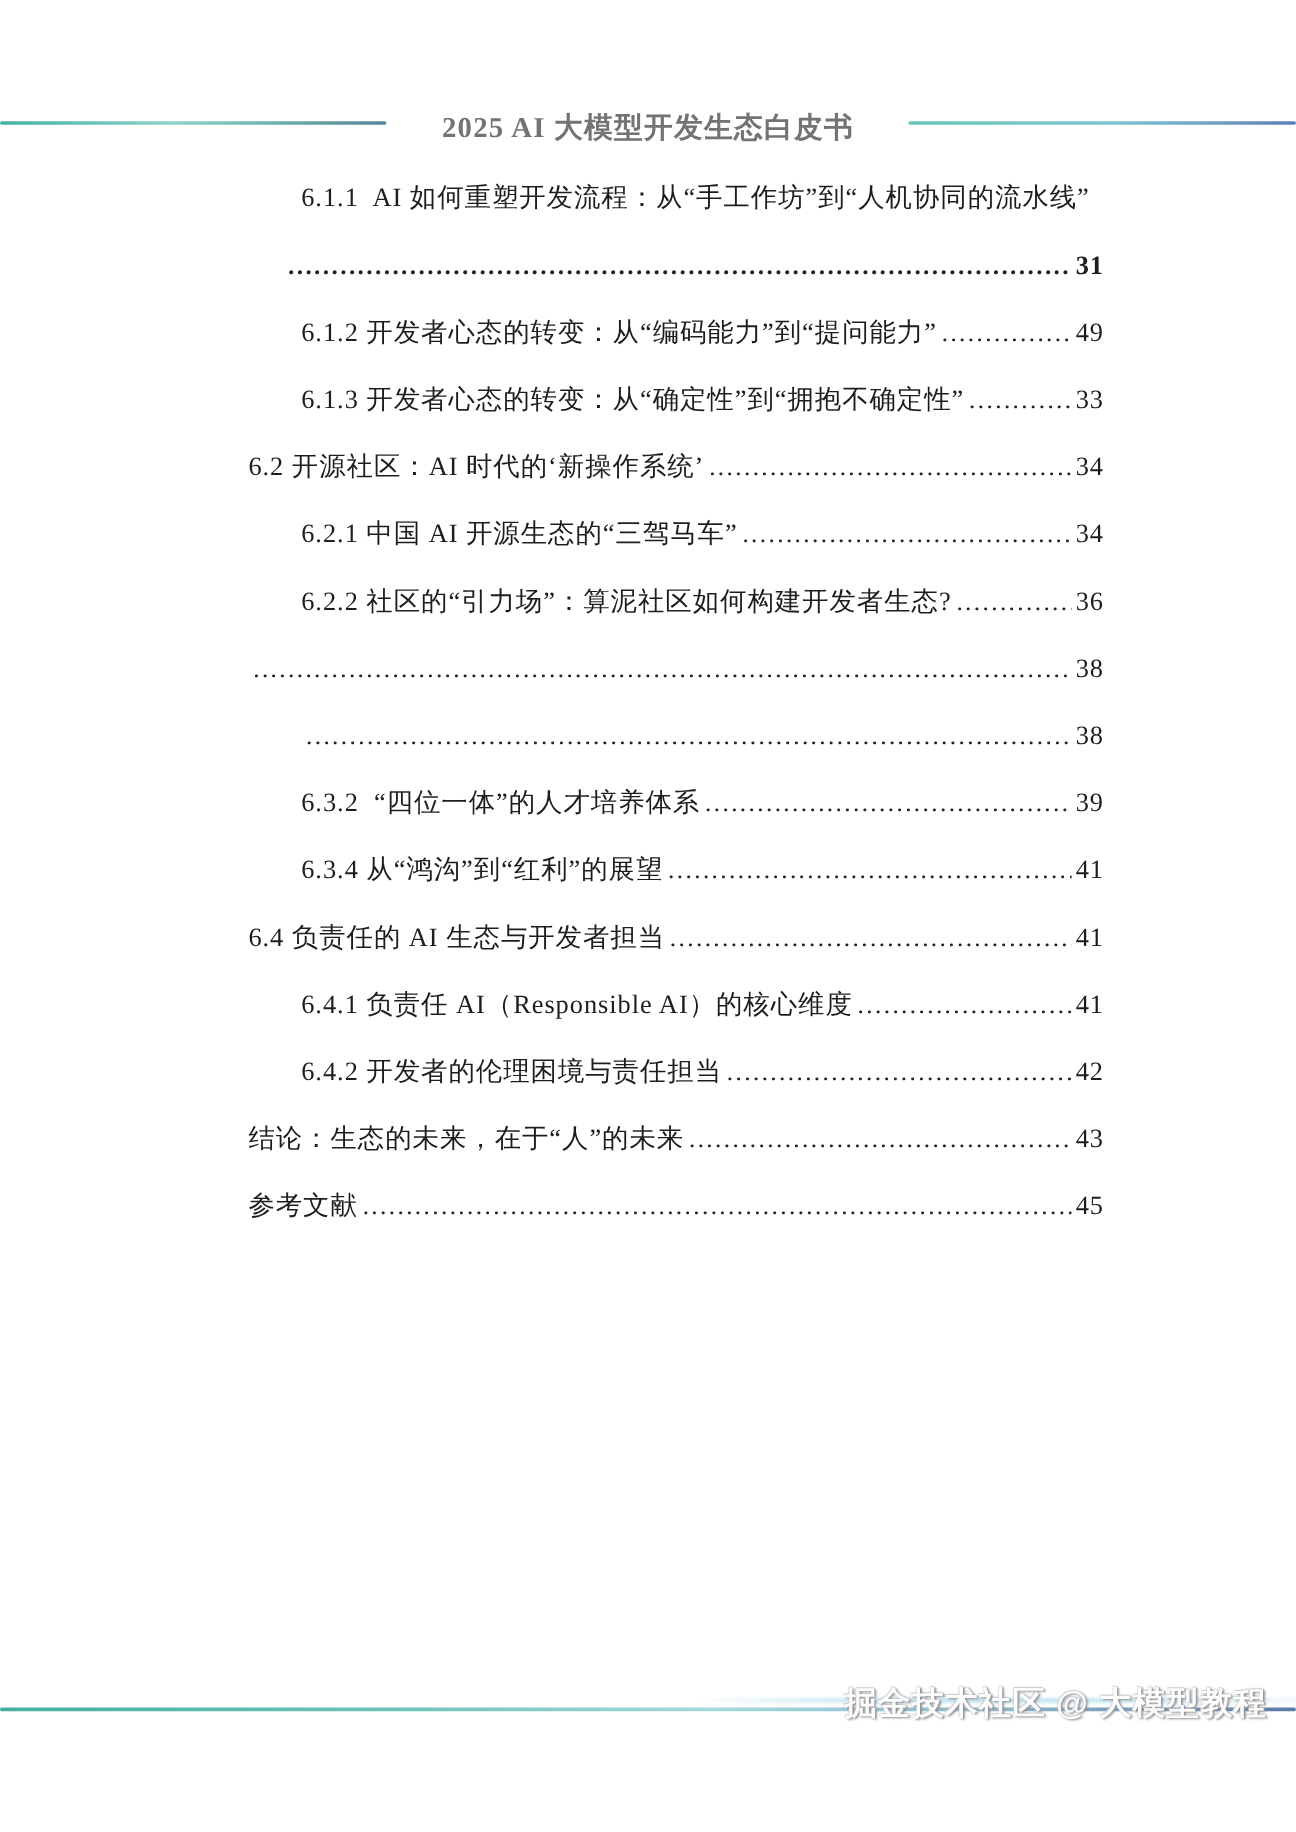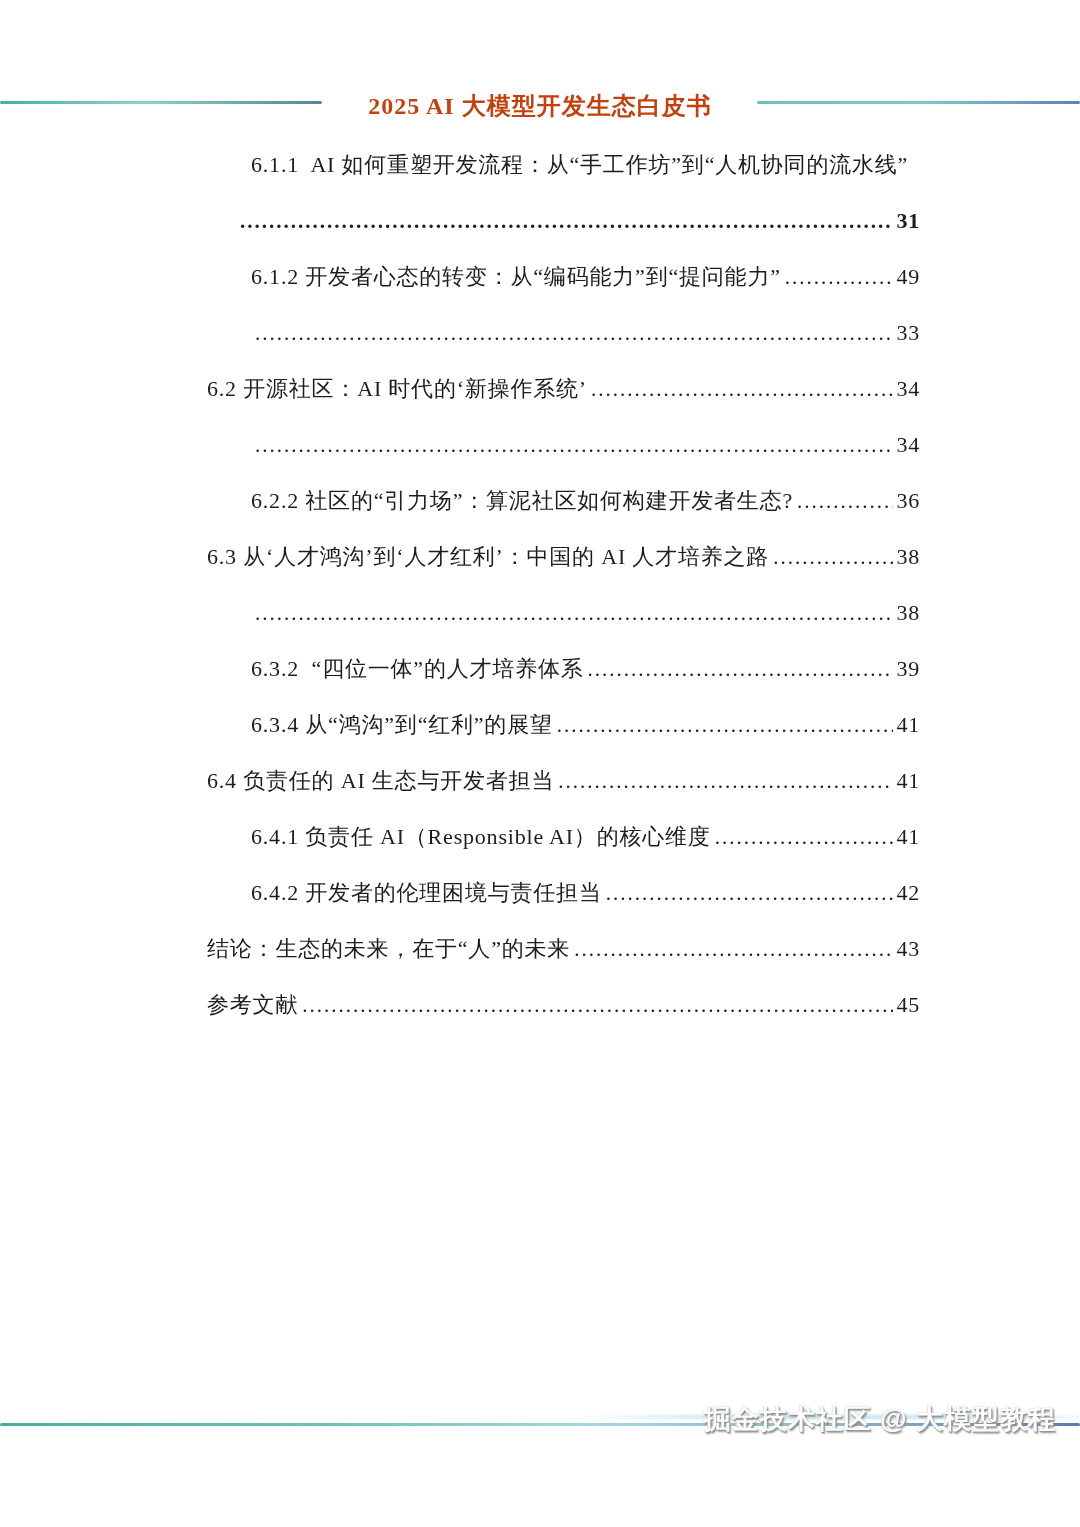--- a/index.html
+++ b/index.html
@@ -10,21 +10,21 @@
     font-family: "Liberation Serif", "DejaVu Serif", serif;
     color: #1d1d1f;
     overflow: hidden;
   }
 
   
   .page-header {
     position: absolute; top: 90px; left: 0; width: 100%;
     text-align: center;
     font-size: 24px; font-weight: bold; letter-spacing: 1px;
-    color: #c2410c;
+    color: #737373;
   }
   .deco-line { position: absolute; height: 3px; border-radius: 2px; }
   .deco-top-left {
     top: 101px; left: 0; width: 322px;
     background: linear-gradient(90deg, #3fb3a6 0%, #8fd2ca 45%, #6aa9a8 75%, #56869c 100%);
   }
   .deco-top-right {
     top: 101px; left: 757px; width: 323px;
     background: linear-gradient(90deg, #68c4ba 0%, #7cc9d1 50%, #6f9fc0 80%, #5b7fb5 100%);
   }
@@ -94,43 +94,44 @@
     <span class="toc-page">31</span>
   </div>
 
   <div class="toc-row lvl-sub">
     <span class="toc-title">6.1.2 开发者心态的转变：从“编码能力”到“提问能力”</span>
     <span class="toc-dots"></span>
     <span class="toc-page">49</span>
   </div>
 
   <div class="toc-row lvl-sub">
+    <span class="toc-title">6.1.3 开发者心态的转变：从“确定性”到“拥抱不确定性”</span>
     <span class="toc-dots"></span>
     <span class="toc-page">33</span>
   </div>
 
   <div class="toc-row lvl-top">
     <span class="toc-title">6.2 开源社区：AI 时代的‘新操作系统’</span>
     <span class="toc-dots"></span>
     <span class="toc-page">34</span>
   </div>
 
   <div class="toc-row lvl-sub">
+    <span class="toc-title">6.2.1 中国 AI 开源生态的“三驾马车”</span>
     <span class="toc-dots"></span>
     <span class="toc-page">34</span>
   </div>
 
   <div class="toc-row lvl-sub">
     <span class="toc-title">6.2.2 社区的“引力场”：算泥社区如何构建开发者生态?</span>
     <span class="toc-dots"></span>
     <span class="toc-page">36</span>
   </div>
 
   <div class="toc-row lvl-top">
-    <span class="toc-title">6.3 从‘人才鸿沟’到‘人才红利’：中国的 AI 人才培养之路</span>
     <span class="toc-dots"></span>
     <span class="toc-page">38</span>
   </div>
 
   <div class="toc-row lvl-sub">
     <span class="toc-dots"></span>
     <span class="toc-page">38</span>
   </div>
 
   <div class="toc-row lvl-sub">

